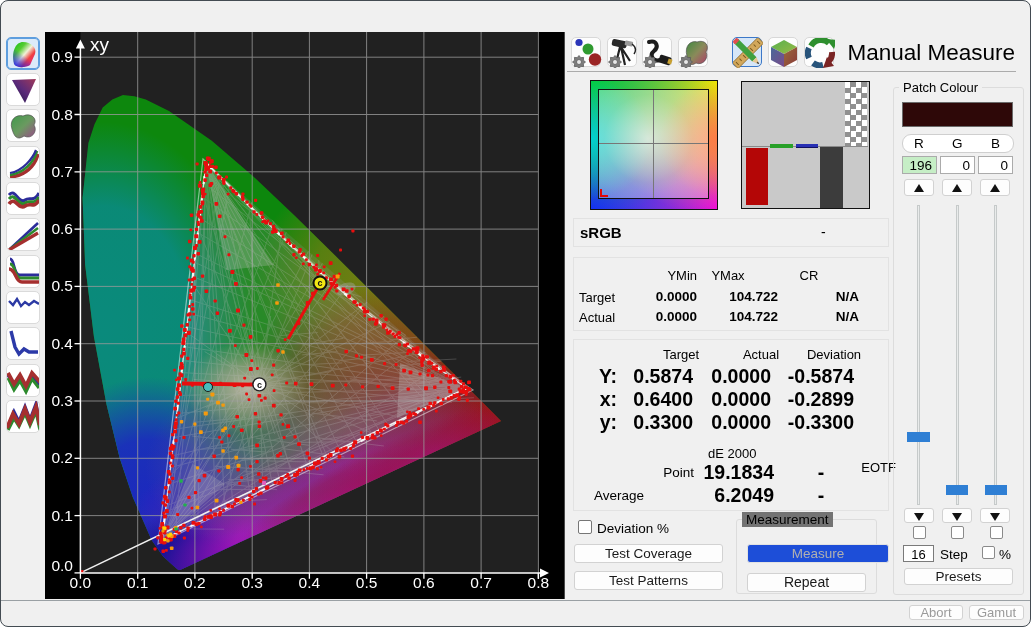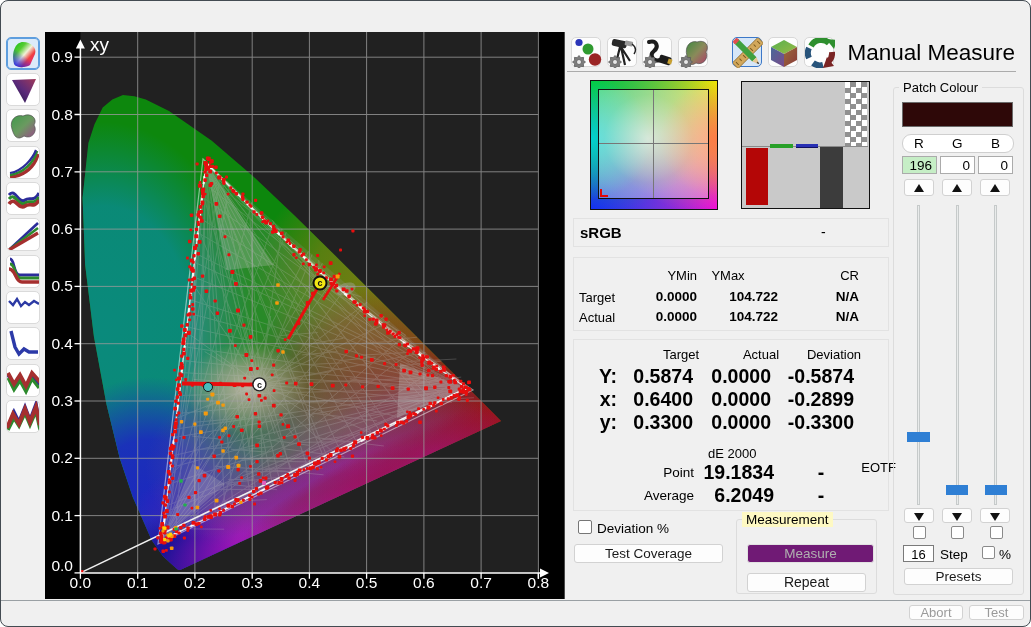--- a/index.html
+++ b/index.html
@@ -1162,21 +1162,21 @@
     <div class="abs" style="left:77.5px;top:65px;width:23px;height:60.5px;background:#3c3c3c"></div>
   </div>
 
   <div class="box" style="left:572px;top:217px;width:316px;height:29px"></div>
   <div class="abs" style="left:579px;top:223px;font-size:15px;font-weight:bold">sRGB</div>
   <div class="abs" style="left:820px;top:223px;font-size:14px">-</div>
 
   <div class="box" style="left:572px;top:256px;width:316px;height:74px"></div>
   <div class="lbl" style="left:596px;top:267px;width:100px;text-align:right">YMin</div>
   <div class="lbl" style="left:677px;top:267px;width:100px;text-align:center">YMax</div>
-  <div class="lbl" style="left:758px;top:267px;width:100px;text-align:right">CR</div>
+  <div class="lbl" style="left:758px;top:267px;width:100px;text-align:center">CR</div>
   <div class="lbl" style="left:578px;top:289px">Target</div>
   <div class="val" style="left:632px;top:288px;width:64px">0.0000</div>
   <div class="val" style="left:712px;top:288px;width:65px">104.722</div>
   <div class="val" style="left:788px;top:288px;width:70px">N/A</div>
   <div class="lbl" style="left:578px;top:309px">Actual</div>
   <div class="val" style="left:632px;top:308px;width:64px">0.0000</div>
   <div class="val" style="left:712px;top:308px;width:65px">104.722</div>
   <div class="val" style="left:788px;top:308px;width:70px">N/A</div>
 
   <div class="box" style="left:572px;top:338px;width:316px;height:172px"></div>
@@ -1193,31 +1193,32 @@
   <div class="big" style="left:753px;top:387px;width:100px">-0.2899</div>
   <div class="big" style="left:576px;top:410px;width:40px">y:</div>
   <div class="big" style="left:592px;top:410px;width:100px">0.3300</div>
   <div class="big" style="left:672px;top:410px;width:98px">0.0000</div>
   <div class="big" style="left:753px;top:410px;width:100px">-0.3300</div>
   <div class="lbl" style="left:707px;top:445px;width:100px;">dE 2000</div>
   <div class="lbl" style="left:795px;top:459px;width:100px;text-align:right">EOTF</div>
   <div class="lbl" style="left:593px;top:464px;width:100px;text-align:right;font-size:13.5px">Point</div>
   <div class="big" style="left:673px;top:460px;width:100px">19.1834</div>
   <div class="big" style="left:770px;top:460px;width:100px;text-align:center">-</div>
-  <div class="lbl" style="left:593px;top:487px;width:100px;text-align:right;font-size:13.5px">Average</div>
+  <div class="lbl" style="left:593px;top:487px;width:100px;font-size:13.5px">Average</div>
   <div class="big" style="left:673px;top:483px;width:100px">6.2049</div>
   <div class="big" style="left:770px;top:483px;width:100px;text-align:center">-</div>
 
   <div class="cb" style="left:577px;top:519px"></div>
   <div class="lbl" style="left:596px;top:520px;font-size:13.5px">Deviation %</div>
   <div class="btn" style="left:573px;top:542.5px;width:149px;height:19px;line-height:17px">Test Coverage</div>
+  <div class="btn" style="left:573px;top:569.5px;width:149px;height:19px;line-height:17px">Test Patterns</div>
 
   <div class="abs" style="left:735px;top:518px;width:141px;height:75px;border:1px solid #dcdcdc;border-radius:3px"></div>
-  <div class="abs" style="left:741px;top:511px;font-size:13.5px;background:#fef9c3;padding:0 4px">Measurement</div>
-  <div class="btn" style="left:746px;top:542.5px;width:127px;height:19px;line-height:17px;color:#b0b0b0;background:#701a75;border-color:#e2e2e2">Measure</div>
+  <div class="abs" style="left:741px;top:511px;font-size:13.5px;background:#737373;padding:0 4px">Measurement</div>
+  <div class="btn" style="left:746px;top:542.5px;width:142px;height:19px;line-height:17px;color:#b0b0b0;background:#1d4ed8;border-color:#e2e2e2">Measure</div>
   <div class="btn" style="left:746px;top:571.5px;width:119px;height:19px;line-height:17px;font-size:14px">Repeat</div>
 
   <div class="abs" style="left:892px;top:86px;width:131px;height:508px;border:1px solid #dcdcdc;border-radius:3px"></div>
   <div class="abs" style="left:898px;top:79px;font-size:13px;background:#f0f0f0;padding:0 4px">Patch Colour</div>
   <div class="abs" style="left:901px;top:101px;width:111px;height:25px;background:#2e0808;border:1px solid #6a6a6a"></div>
   <div class="abs" style="left:901px;top:133px;width:112px;height:19px;background:#fff;border:1px solid #cfcfcf;border-radius:9px"></div>
   <div class="lbl" style="left:913px;top:135px;font-size:13.5px">R</div>
   <div class="lbl" style="left:951px;top:135px;font-size:13.5px">G</div>
   <div class="lbl" style="left:990px;top:135px;font-size:13.5px">B</div>
   <div class="abs" style="left:901px;top:155px;width:35px;height:18px;background:#c6eec6;border:1px solid #ababab;font-size:13.5px;text-align:right;padding:1px 4px 0 0">196</div>
@@ -1252,14 +1253,14 @@
   <div class="cb" style="left:949.5px;top:525px;width:13px;height:13px;border-color:#8a8a8a"></div>
   <div class="cb" style="left:988.5px;top:525px;width:13px;height:13px;border-color:#8a8a8a"></div>
   <div class="abs" style="left:902px;top:544px;width:31px;height:17px;background:#fff;border:1px solid #7a7a7a;font-size:13px;text-align:center;padding-top:1px">16</div>
   <div class="lbl" style="left:939px;top:546px;font-size:13.5px">Step</div>
   <div class="cb" style="left:981px;top:545px;width:13px;height:13px;border-color:#8a8a8a"></div>
   <div class="lbl" style="left:998px;top:546px;font-size:13.5px">%</div>
   <div class="btn" style="left:903px;top:567px;width:109px;height:17px;line-height:15px">Presets</div>
 
   <div class="abs" style="left:0;top:599px;width:1031px;height:1px;background:#9aa0a4"></div>
   <div class="btn" style="left:908px;top:604px;width:54px;height:15px;line-height:13px;color:#9a9a9a;font-size:13px">Abort</div>
-  <div class="btn" style="left:968px;top:604px;width:55px;height:15px;line-height:13px;color:#9a9a9a;font-size:13px">Test</div>
+  <div class="btn" style="left:968px;top:604px;width:55px;height:15px;line-height:13px;color:#9a9a9a;font-size:13px">Gamut</div>
 </div>
 
 </body></html>

